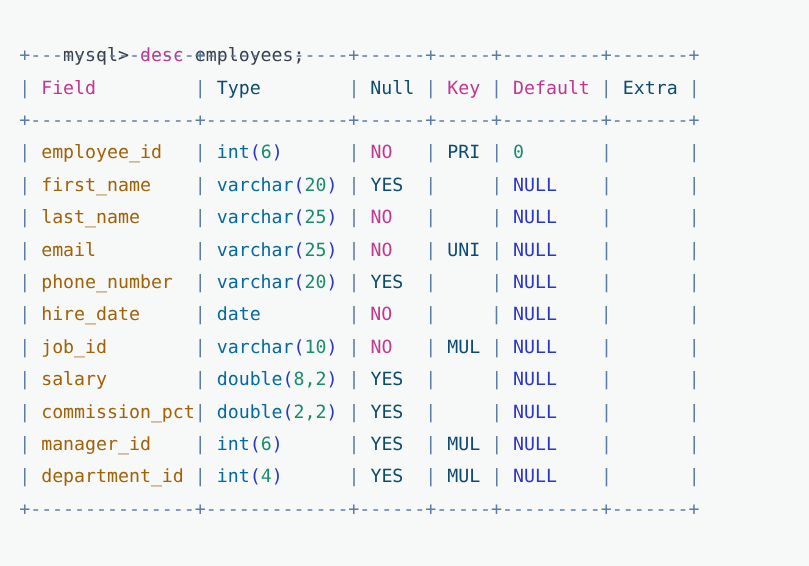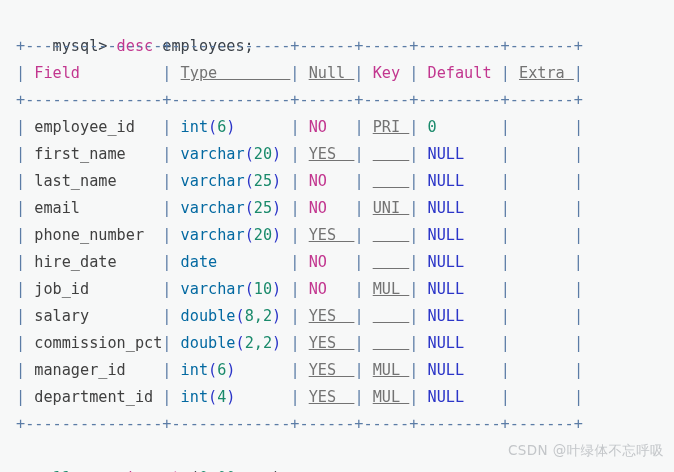--- a/index.html
+++ b/index.html
@@ -26,27 +26,27 @@
     padding: 6px 0 0 16px;
   }
   .line {
     white-space: pre;
     height: 27px;
     letter-spacing: 0px;
   }
   
   .tok-plain   { color: #3b4148; }
   .tok-kw      { color: #c2368f; }   
-  .tok-navy    { color: #737373; text-decoration: underline; }   
+  .tok-navy    { color: #0c4a6e; }   
   .tok-type    { color: #0369a1; }   
   .tok-num     { color: #1a8a6b; }   
   .tok-null    { color: #2b35c8; }   
   .tok-border  { color: #5b7ca6; }   
   .tok-pipe    { color: #5b7ca6; }
-  .tok-field   { color: #404040; }
+  .tok-field   { color: #a16207; }
   .watermark {
     position: absolute;
     right: 10px;
     bottom: 8px;
     font-family: "DejaVu Sans", "Liberation Sans", sans-serif;
     font-size: 13.5px;
     color: #c3c6c9;
     letter-spacing: 0.4px;
     white-space: nowrap;
   }
@@ -79,15 +79,14 @@
       <div class="line"><span class="tok-pipe">| </span><span class="tok-field">manager_id    </span><span class="tok-pipe">| </span><span class="tok-type">int</span><span class="tok-null">(</span><span class="tok-num">6</span><span class="tok-null">)</span><span class="tok-plain">      </span><span class="tok-pipe">| </span><span class="tok-navy">YES  </span><span class="tok-pipe">| </span><span class="tok-navy">MUL </span><span class="tok-pipe">| </span><span class="tok-null">NULL</span><span class="tok-plain">    </span><span class="tok-pipe">| </span><span class="tok-plain">      </span><span class="tok-pipe">|</span></div>
       <div class="line"><span class="tok-pipe">| </span><span class="tok-field">department_id </span><span class="tok-pipe">| </span><span class="tok-type">int</span><span class="tok-null">(</span><span class="tok-num">4</span><span class="tok-null">)</span><span class="tok-plain">      </span><span class="tok-pipe">| </span><span class="tok-navy">YES  </span><span class="tok-pipe">| </span><span class="tok-navy">MUL </span><span class="tok-pipe">| </span><span class="tok-null">NULL</span><span class="tok-plain">    </span><span class="tok-pipe">| </span><span class="tok-plain">      </span><span class="tok-pipe">|</span></div>
     </div>
 
   <div class="line tok-border">+---------------+-------------+------+-----+---------+-------+</div>
 
   <div class="line">
     <span class="tok-num">11</span><span class="tok-navy"> rows </span><span class="tok-kw">in</span><span class="tok-plain"> </span><span class="tok-kw">set</span><span class="tok-plain"> (</span><span class="tok-num">0.00</span><span class="tok-navy"> sec</span><span class="tok-plain">)</span>
   </div>
 
-  <div class="watermark">CSDN @叶绿体不忘呼吸</div>
 
 </div>
 
 </body></html>

